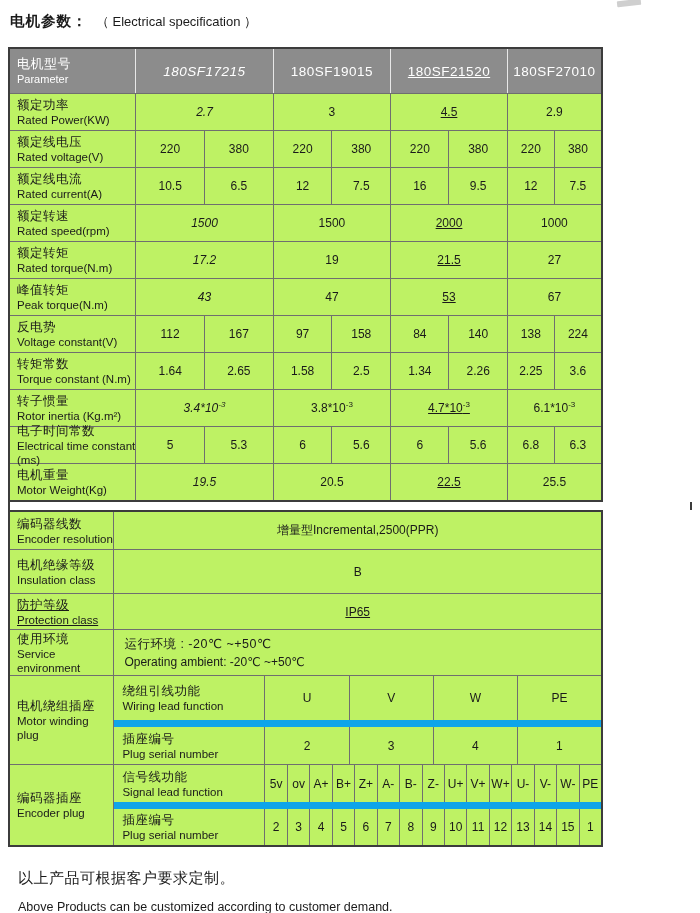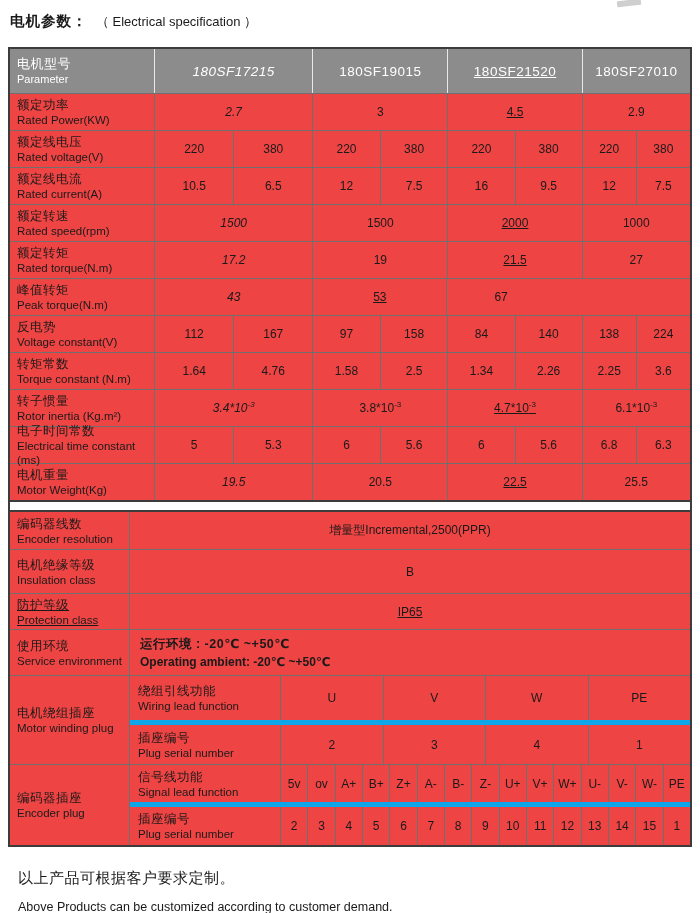--- a/index.html
+++ b/index.html
@@ -10,21 +10,21 @@
     position:relative;
   }
   .wrap { padding:8px 8px 0 8px; }
   .artifact { position:absolute; left:617px; top:0; width:24px; height:6px;
     background:#cfcfcf; transform:rotate(-6deg); border-radius:1px; }
 
   .title { margin:4px 0 16px 2px; }
   .tzh { font-size:14.5px; font-weight:bold; letter-spacing:1px; }
   .ten { font-size:13px; margin-left:4px; }
 
-  .t { width:684px; border:2px solid #3c3c3c; background:#ef4444; }
+  .t { width:595px; border:2px solid #3c3c3c; background:#bef264; }
   .tr { display:flex; width:100%; }
   .tr + .tr { border-top:1px solid #6f6f6f; }
   .cell { display:flex; flex-direction:column; justify-content:center; align-items:center;
           min-width:0; font-size:12px; }
   .cell + .cell, .sub { border-left:1px solid #6f6f6f; }
 
   
   .lab  { flex:0 0 21.2%;  align-items:flex-start; padding-left:7px; }
   .m1 { flex:0 0 23.25%;font-style:italic; } .m2 { flex:0 0 19.88%; }
   .m3 { flex:0 0 19.74%;text-decoration:underline; } .m4 { flex:0 0 15.93%; }
@@ -46,25 +46,25 @@
   .hrow .en { font-size:11px; }
   .mod { font-size:13.5px; letter-spacing:0.5px; }
 
   .gap { width:684px; height:8px; border-left:2px solid #3c3c3c; border-right:2px solid #3c3c3c; }
 
   
   .lab2 { flex:0 0 17.5%; align-items:flex-start; padding-left:7px; }
   .full { flex:1 1 auto; }
   .sublab { flex:0 0 150px; align-items:flex-start; padding-left:8px; border-left:none !important; }
   .sub { flex:1 1 auto; display:flex; flex-direction:column; }
-  .subrow { display:flex; width:100%; }
-  .subrow + .subrow { border-top:5px solid #0ea5e9; }
+  .subrow { display:flex; width:100%;justify-content:flex-end; }
+  .subrow + .subrow { border-top:7px solid #0ea5e9; }
   .eq { flex:1 1 0; }
   .envcell { flex-direction:row; justify-content:flex-start; align-items:center; }
-  .envblock { display:flex; flex-direction:column; gap:3px; padding-left:10px;font-weight:bold; }
+  .envblock { display:flex; flex-direction:column; gap:3px; padding-left:10px; }
   .envblock.b1 { flex:0 0 46%; }
   .envblock .zh { font-size:12.5px; }
   .envblock .en { font-size:12px; }
 
   .footer { margin:22px 0 0 10px; }
   .fzh { font-size:15px; letter-spacing:0.5px; }
   .fen { font-size:12.5px; margin-top:12px; }
 </style>
 </head>
 <body>
@@ -153,20 +153,21 @@
       <div class="cell m3 v">21.5</div>
       <div class="cell m4 v">27</div>
     </div>
 
     <div class="tr rh37">
       <div class="cell lab">
         <div class="zh">峰值转矩</div>
         <div class="en">Peak torque(N.m)</div>
       </div>
       <div class="cell m1 v">43</div>
+      <div class="cell m2 v">47</div>
       <div class="cell m3 v">53</div>
       <div class="cell m4 v">67</div>
     </div>
 
     <div class="tr rh37">
       <div class="cell lab">
         <div class="zh">反电势</div>
         <div class="en">Voltage constant(V)</div>
       </div>
       <div class="cell h1 v">112</div>
@@ -178,21 +179,21 @@
       <div class="cell h4 v">138</div>
       <div class="cell h4 v">224</div>
     </div>
 
     <div class="tr rh37">
       <div class="cell lab">
         <div class="zh">转矩常数</div>
         <div class="en">Torque constant (N.m)</div>
       </div>
       <div class="cell h1 v">1.64</div>
-      <div class="cell h1 v">4.76</div>
+      <div class="cell h1 v">2.65</div>
       <div class="cell h2 v">1.58</div>
       <div class="cell h2 v">2.5</div>
       <div class="cell h3 v">1.34</div>
       <div class="cell h3 v">2.26</div>
       <div class="cell h4 v">2.25</div>
       <div class="cell h4 v">3.6</div>
     </div>
 
     <div class="tr rh37">
       <div class="cell lab">

